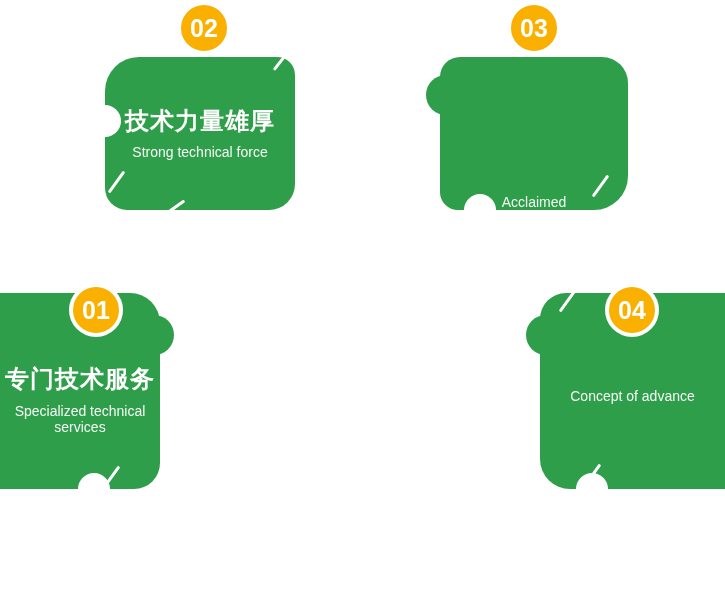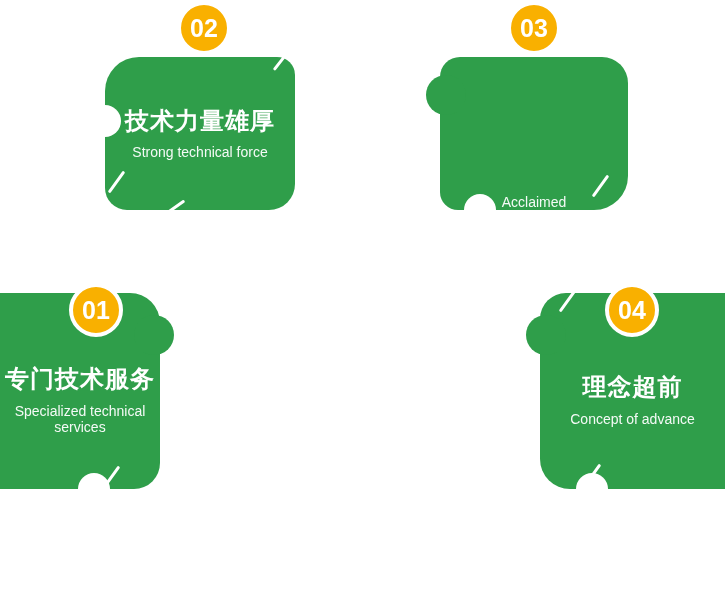--- a/index.html
+++ b/index.html
@@ -139,21 +139,20 @@
       <div class="title">专门技术服务</div>
       <div class="subtitle">Specialized technical services</div>
     </div>
   </div>
 
   <div class="card card-04">
     <div class="notch"></div>
     <div class="bump"></div>
     <div class="badge">04</div>
     <div class="content">
-      <div class="title">理念超前</div>
       <div class="subtitle">Concept of advance</div>
     </div>
   </div>
 
   <div class="slash s1"></div>
   <div class="slash s2"></div>
   <div class="slash s3"></div>
   <div class="slash s4"></div>
   <div class="slash s5"></div>
   <div class="slash s6"></div>

